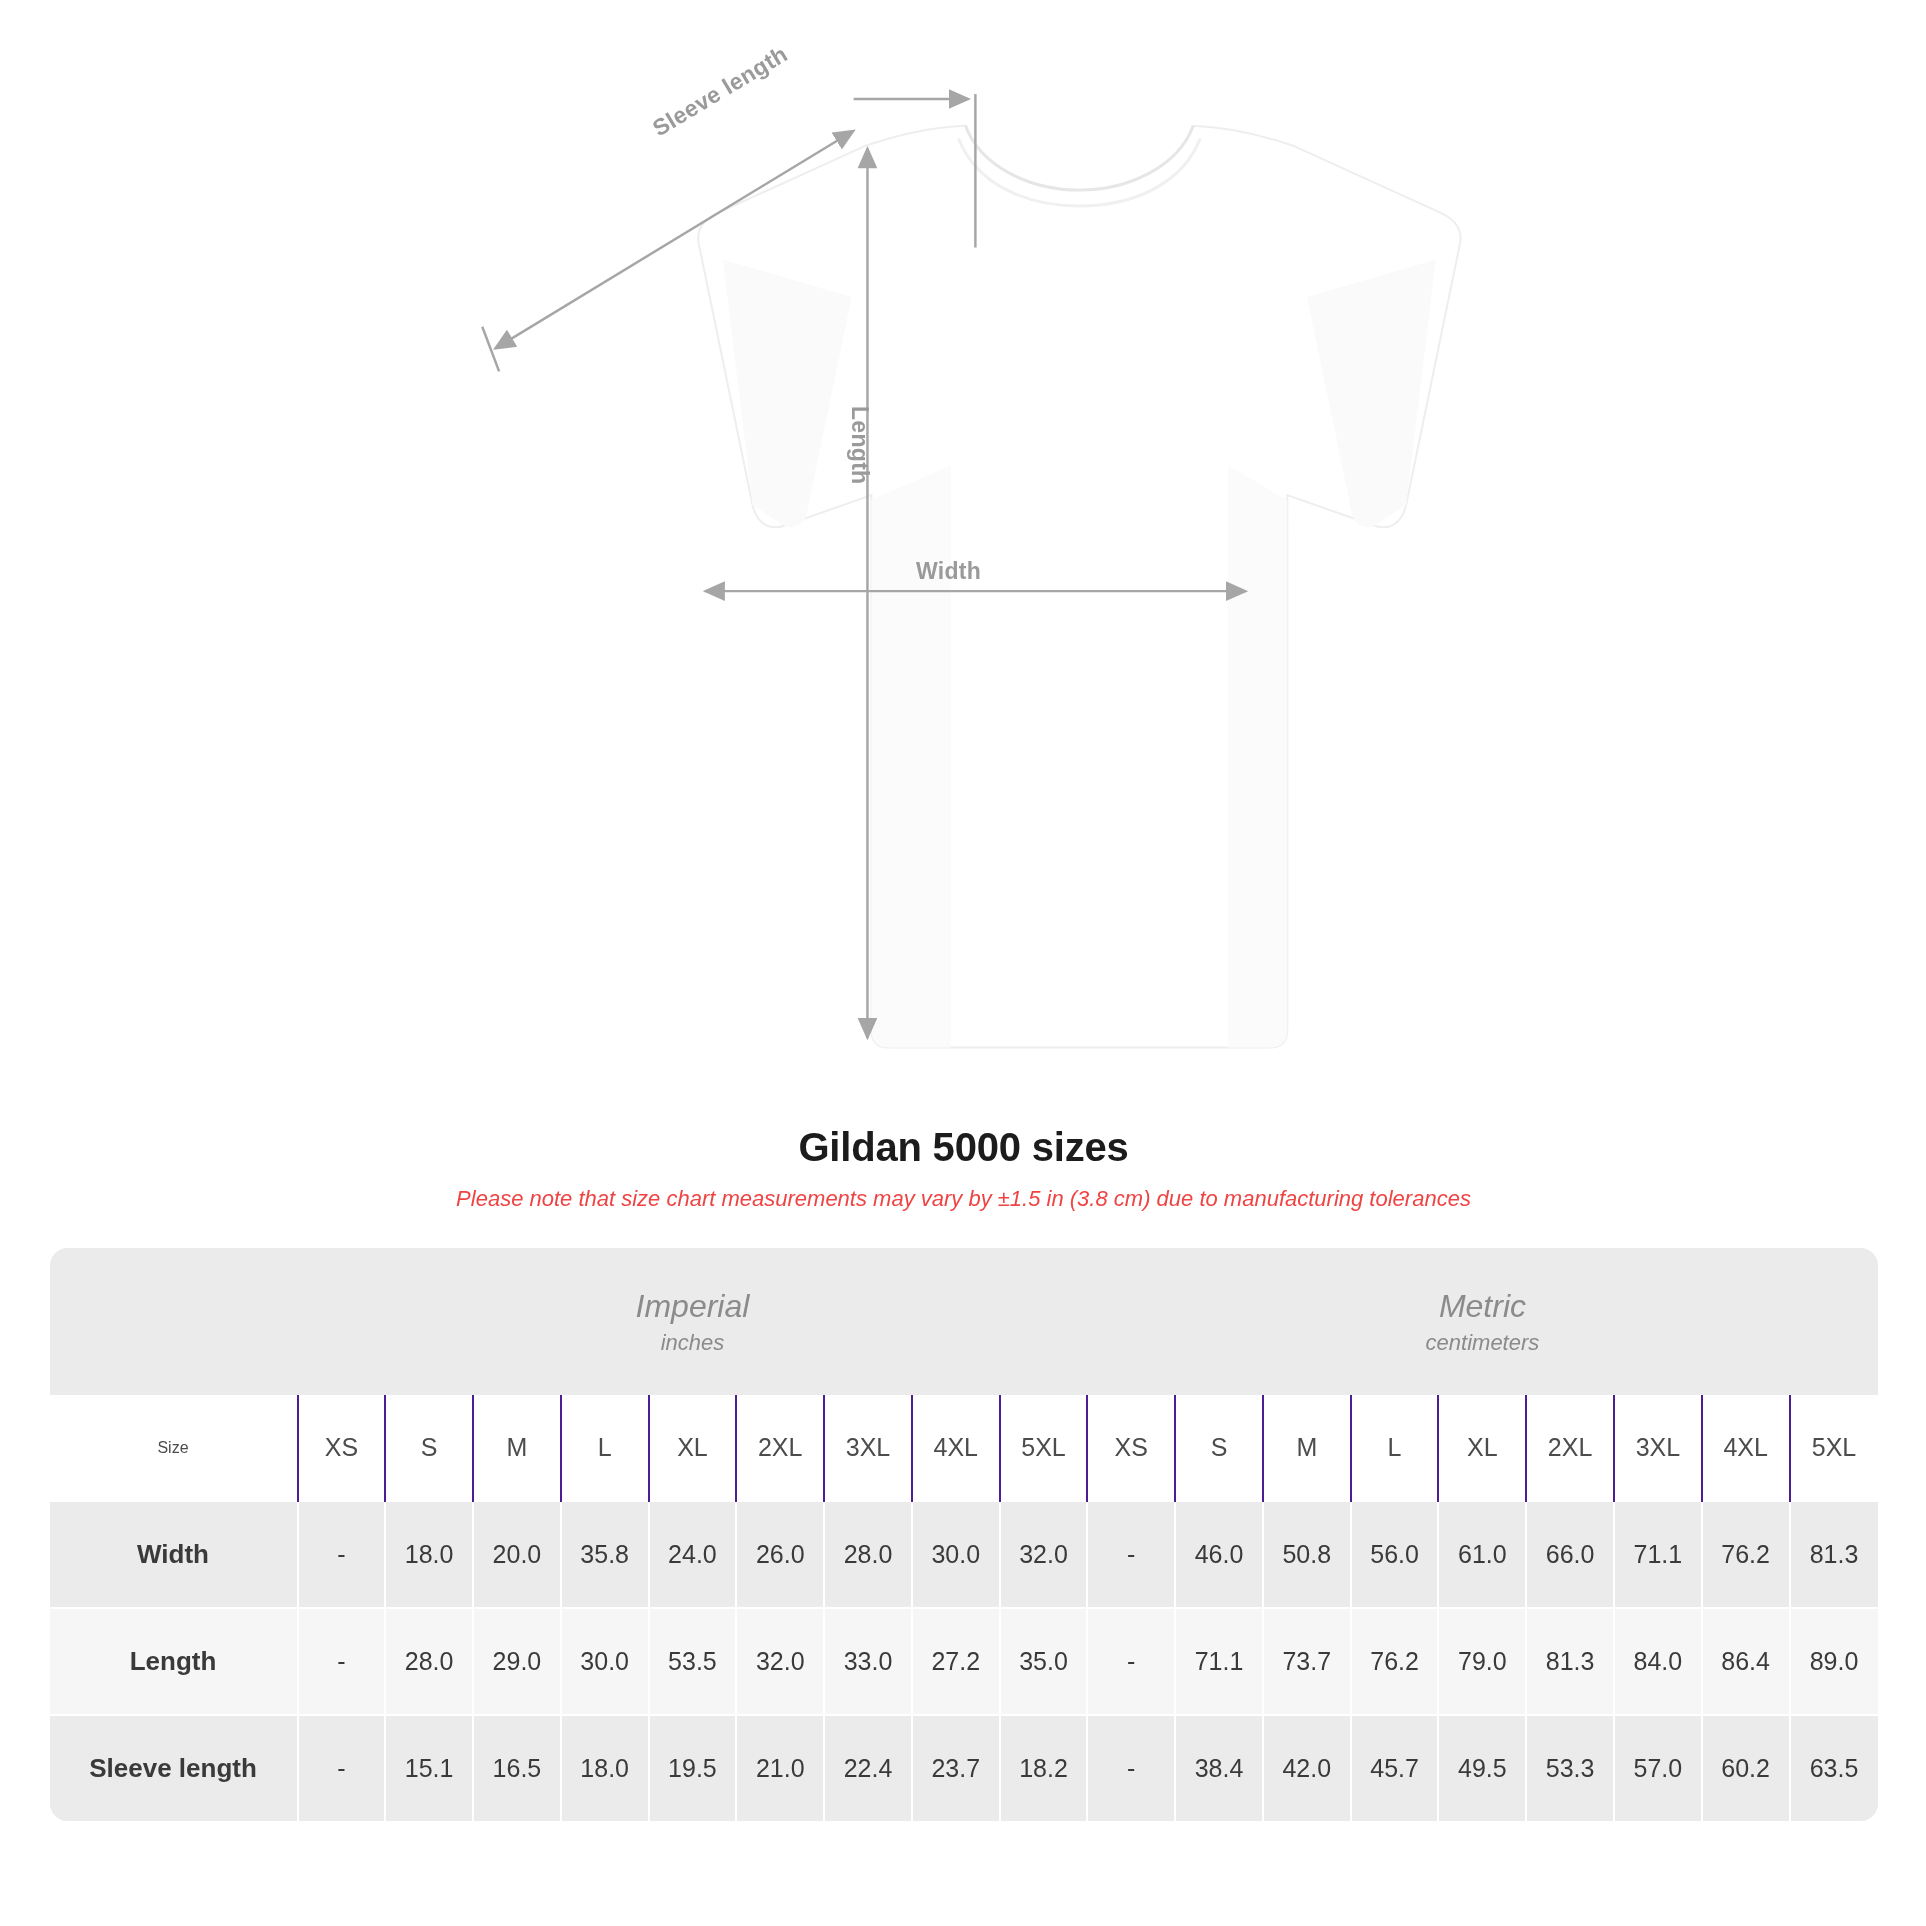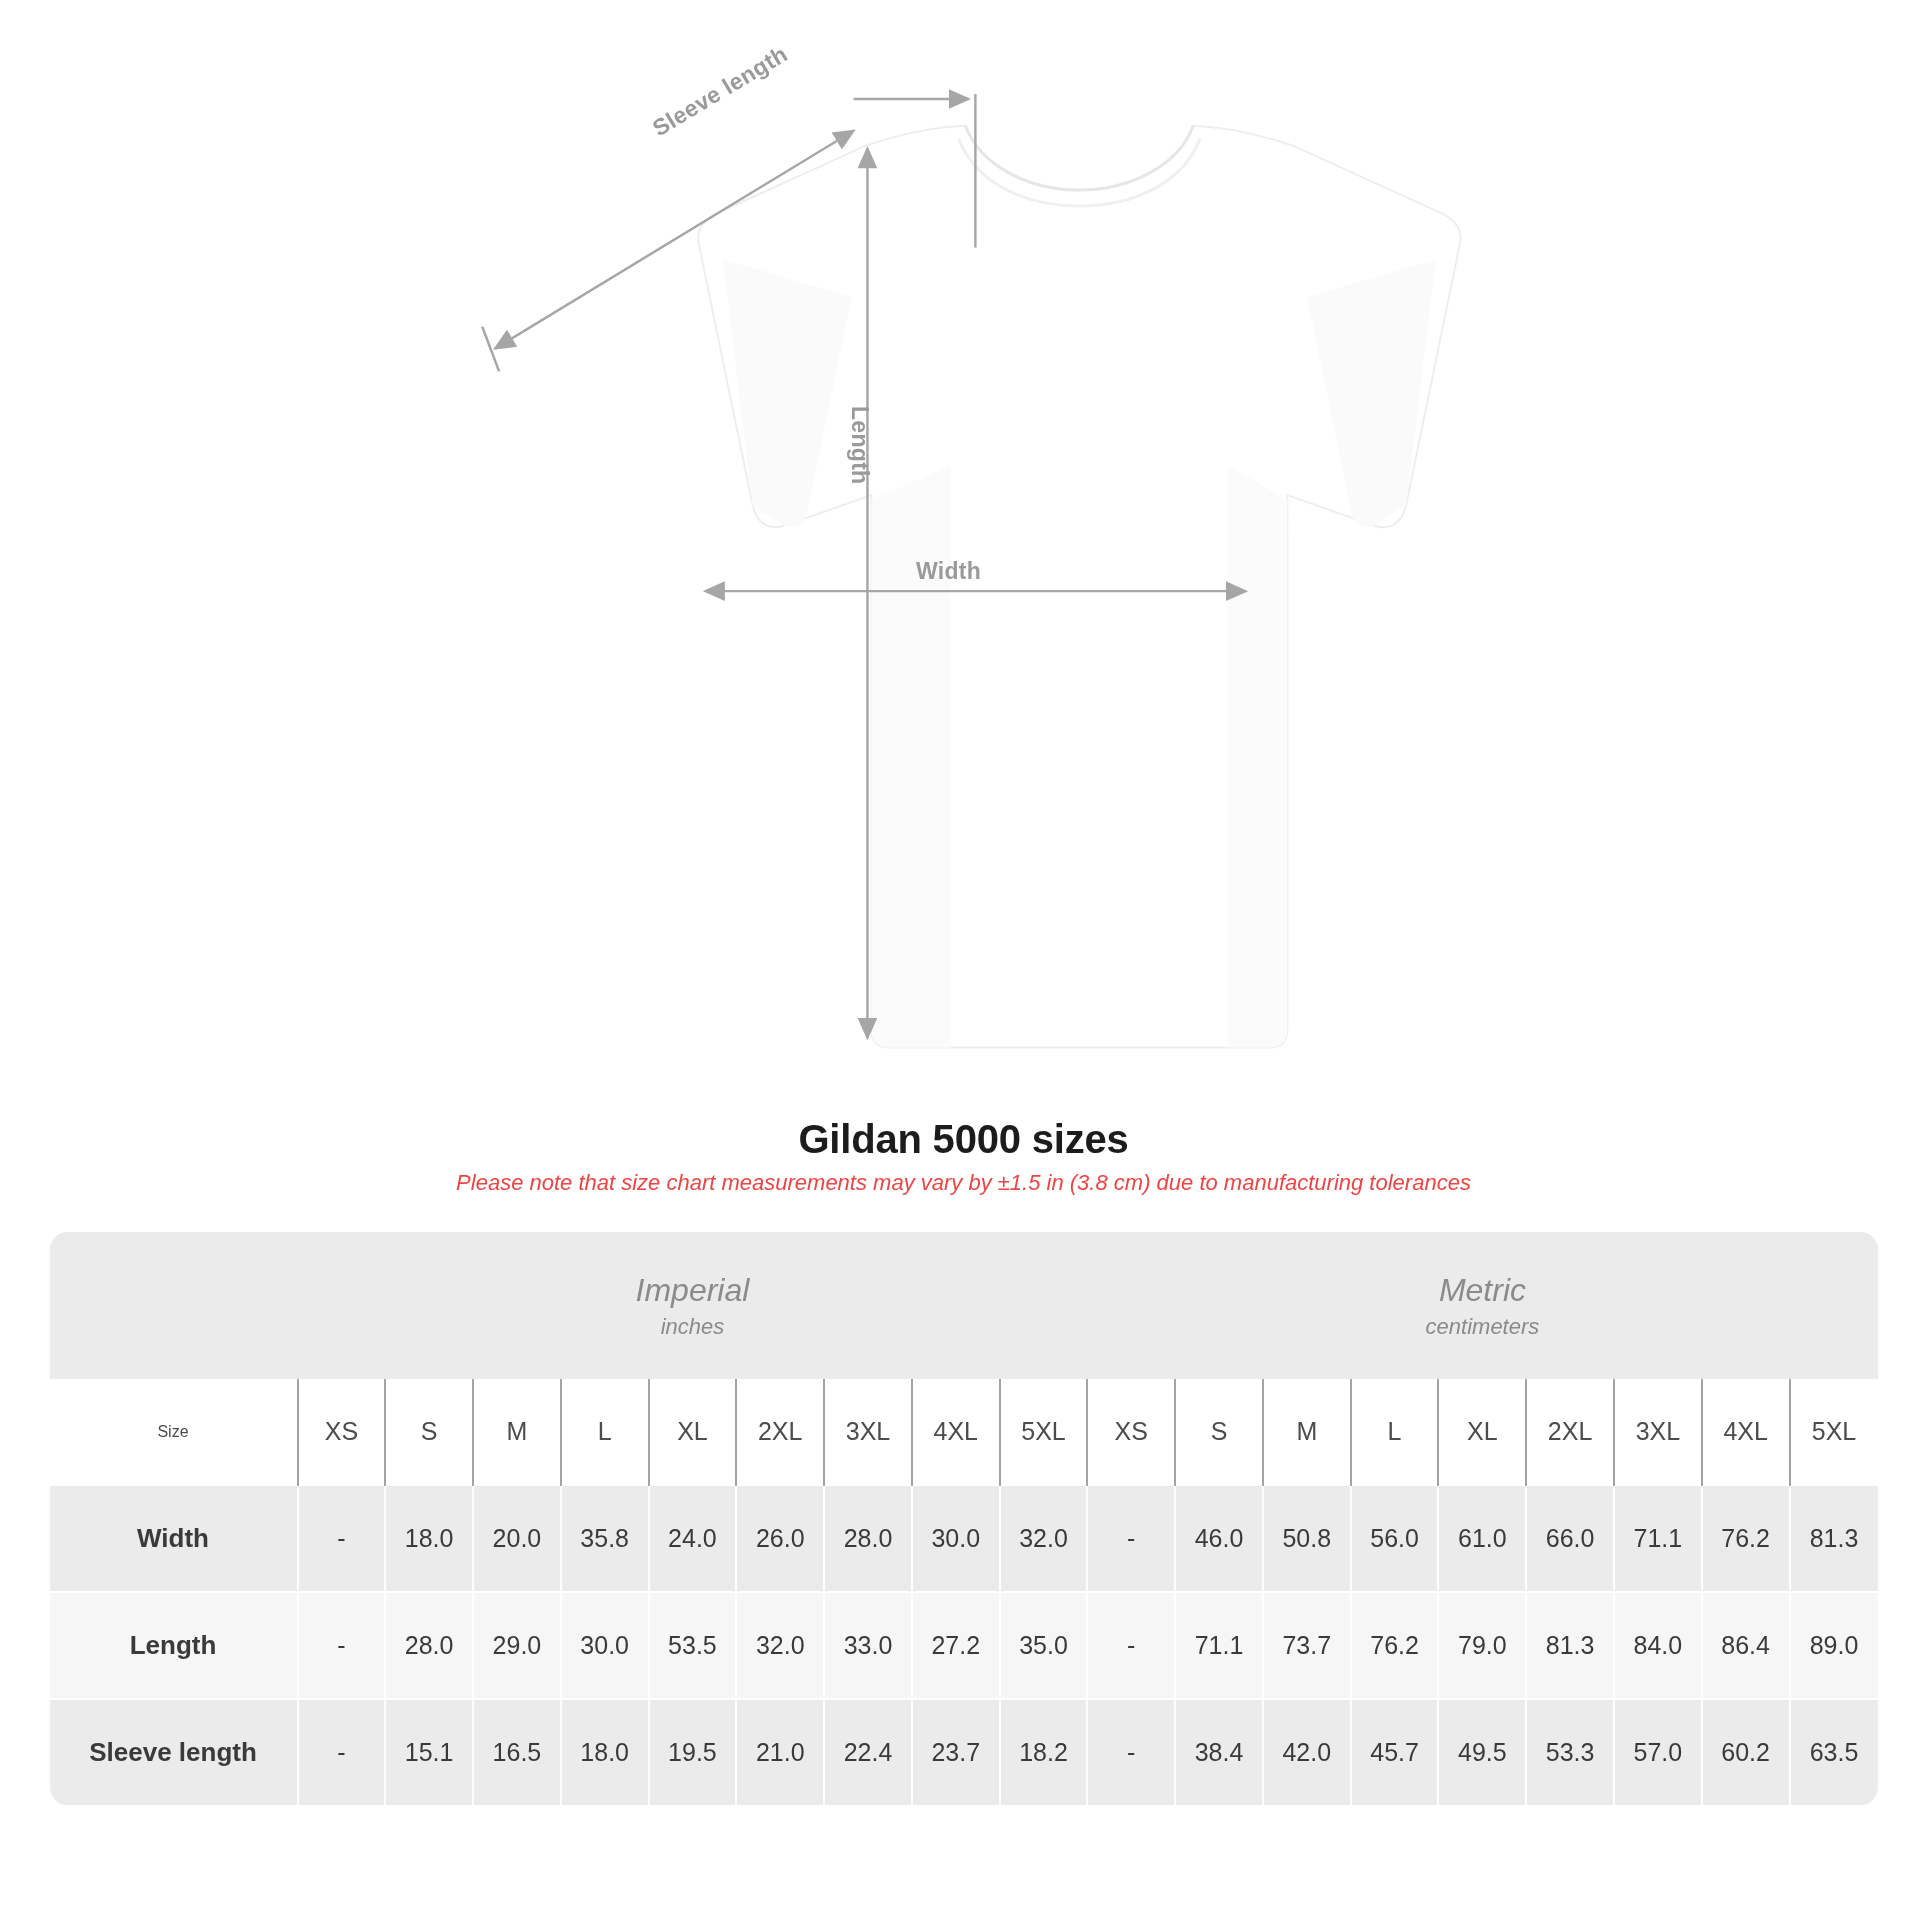--- a/index.html
+++ b/index.html
@@ -55,21 +55,21 @@
     left: 916px;
     top: 558px;
   }
 
   
   .heading {
     text-align: center;
     margin-top: 2px;
   }
   .heading h1 {
-    margin: 8px;
+    margin: 16px;
     font-size: 40px;
     font-weight: bold;
     color: #1c1c1c;
     letter-spacing: -0.2px;
   }
   .heading .note {
     font-size: 22px;
     font-style: italic;
     color: #ef4444;
   }
@@ -111,21 +111,21 @@
     color: #8b8b8b;
     margin-top: 4px;
   }
   
   .size-row td {
     height: 103px;
     background: #ffffff;
     font-size: 25px;
     font-weight: bold;
     color: #4c4c4c;
-    border-left: 2px solid #a3a3a3;
+    border-left: 2px solid #4c1d95;
   }
   .size-row td.row-head {
     border-left: none;
     background: #ffffff;
     font-size: 16px;
   }
   
   .data-row td {
     height: 103px;
     font-size: 25px;

